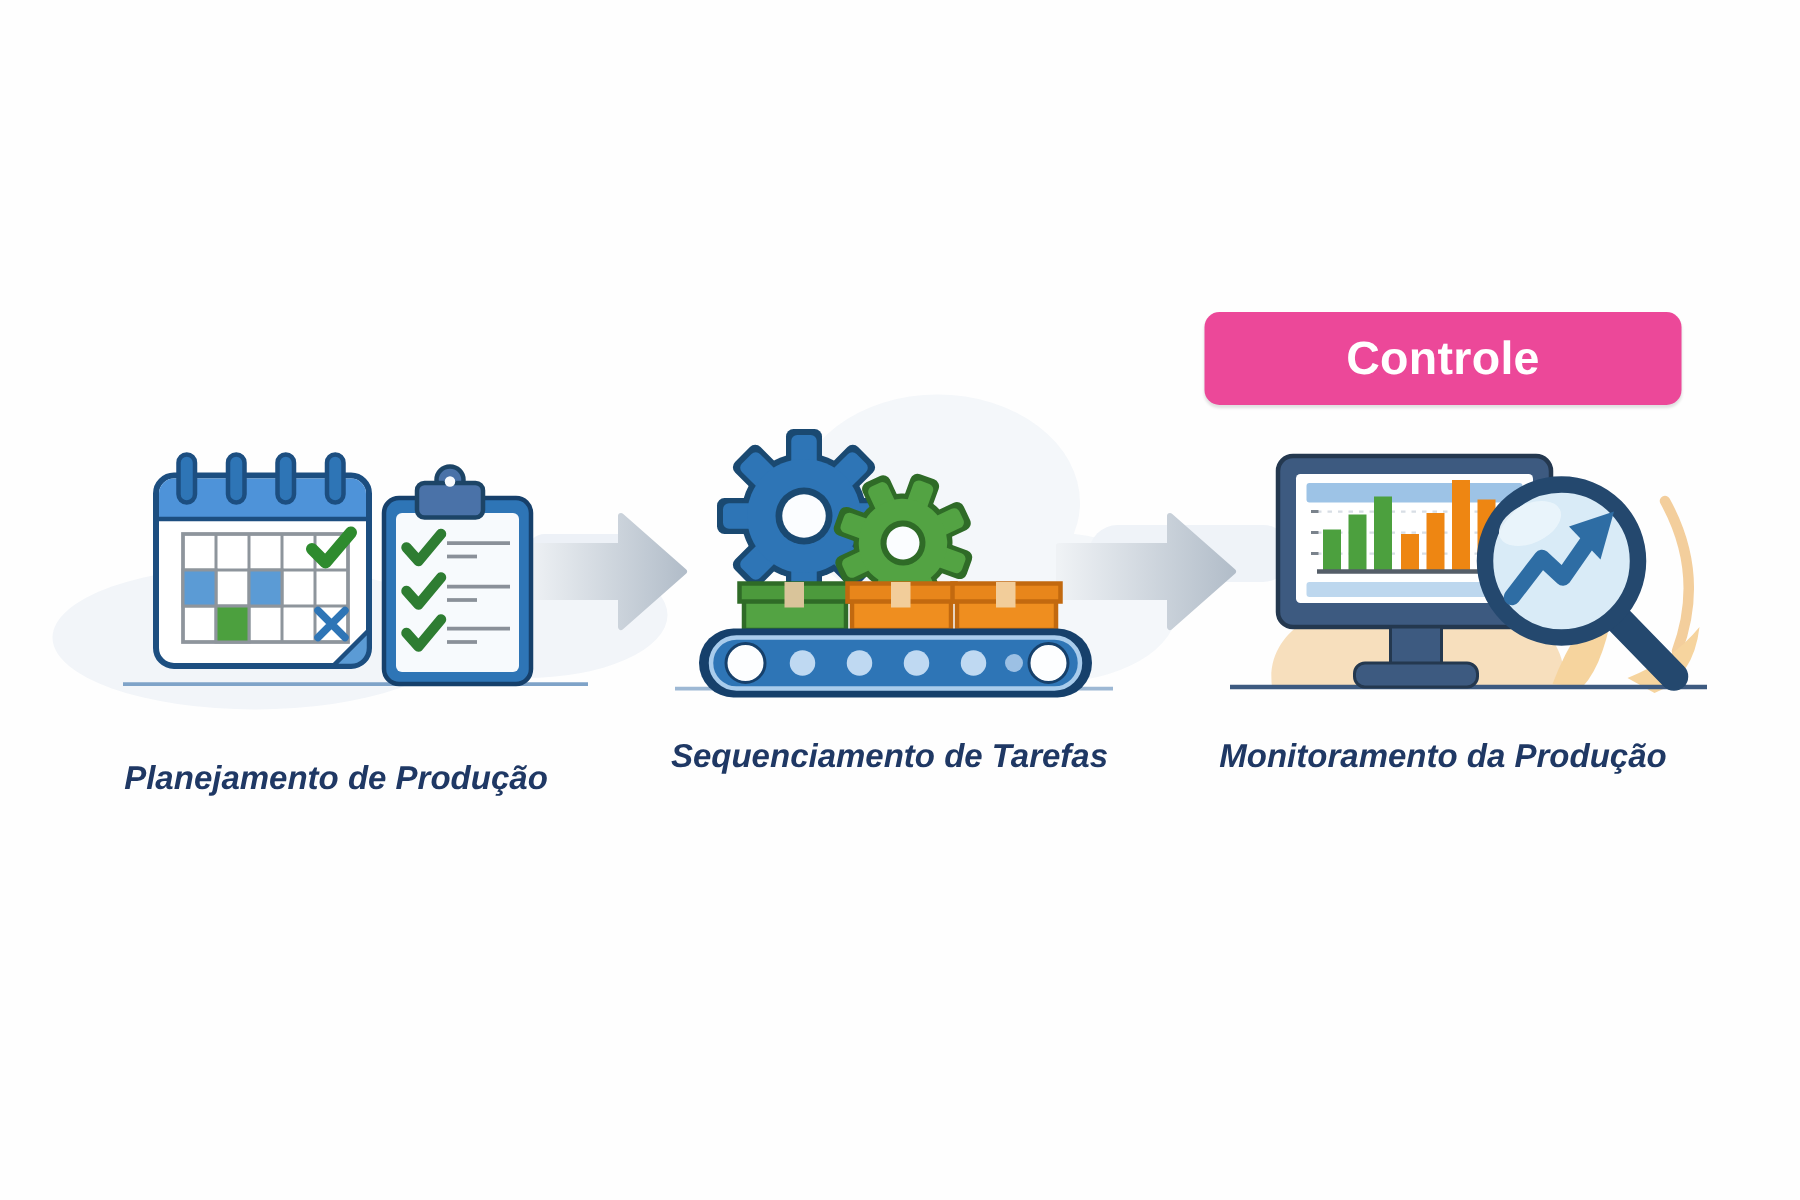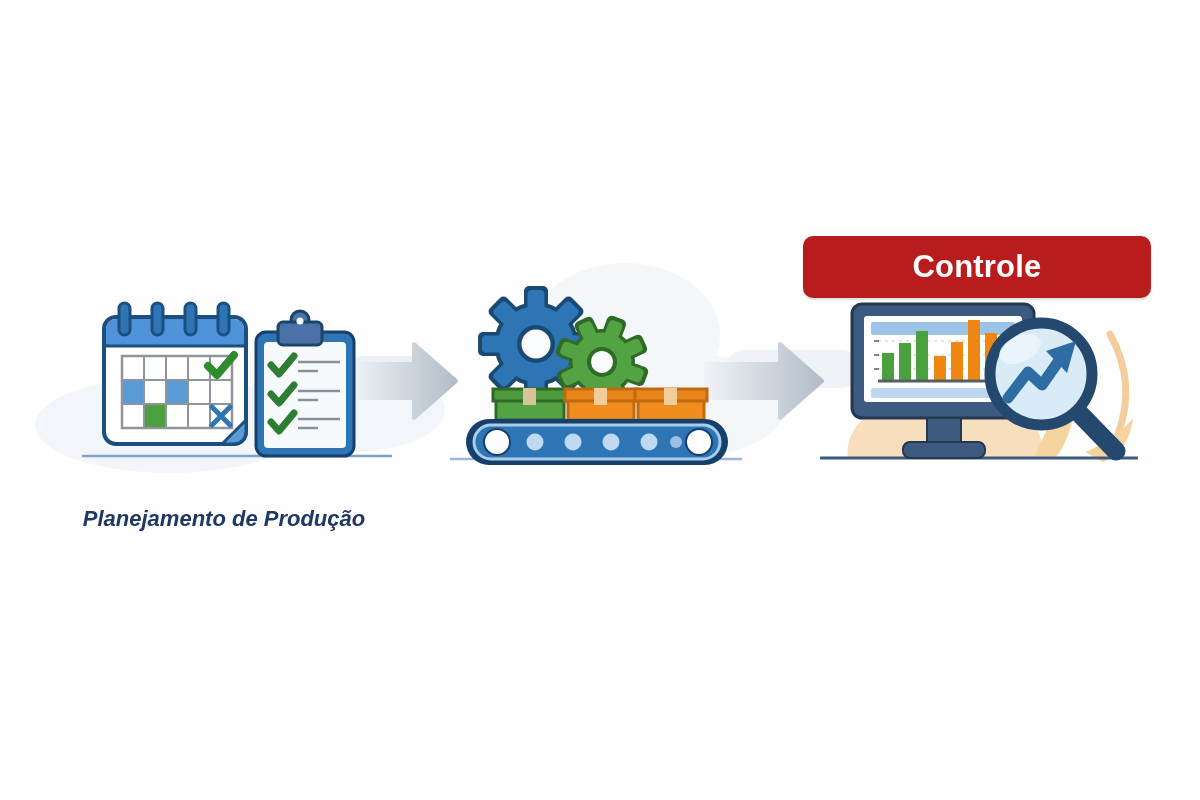--- a/index.html
+++ b/index.html
@@ -8,21 +8,21 @@
     overflow:hidden;font-family:"Liberation Sans",sans-serif;
   }
   .step-header{
     position:absolute;top:208px;height:62px;border-radius:10px;
     color:#ffffff;font-size:31px;font-weight:bold;text-align:center;
     line-height:62px;letter-spacing:0.2px;
     box-shadow:0 2px 2px rgba(0,0,0,0.12);
   }
   .hdr-0{left:65px;width:318px;background:#1173bc;}
   .hdr-1{left:433px;width:320px;background:#4c9a45;}
-  .hdr-2{left:803px;width:348px;background:#b91c1c;margin-top:28px;}
+  .hdr-2{left:803px;width:318px;background:#ec4899;}
   .step-caption{
     position:absolute;top:488px;height:32px;line-height:32px;
     font-size:22px;font-style:italic;font-weight:600;color:#1f3864;
     text-align:center;
   }
   .cap-0{left:45px;width:358px;margin-top:15px;}
   .cap-1{left:423px;width:340px;}
   .cap-2{left:793px;width:338px;}
   .art{position:absolute;left:0;top:0;}
 </style>
@@ -227,14 +227,16 @@
     <g>
       <line x1="1080" y1="414" x2="1116" y2="451" stroke="#24486E" stroke-width="19" stroke-linecap="round"></line>
       <circle cx="1041" cy="374" r="51" fill="#D9EBF7" stroke="#24486E" stroke-width="11"></circle>
       <ellipse cx="1020" cy="349" rx="22" ry="13" fill="#EAF4FB" opacity="0.95" transform="rotate(-25 1020 349)"></ellipse>
       <polyline points="1008,398 1028,372 1042,385 1058,362" fill="none" stroke="#2E6DA4" stroke-width="11" stroke-linecap="round" stroke-linejoin="round"></polyline>
       <polygon points="1076,341 1046,351 1067,373" fill="#2E6DA4"></polygon>
     </g>
   </svg>
 
   <div class="step-caption cap-0">Planejamento de Produção</div>
+  <div class="step-caption cap-1">Sequenciamento de Tarefas</div>
+  <div class="step-caption cap-2">Monitoramento da Produção</div>
 
 </div>
 
 </body></html>

